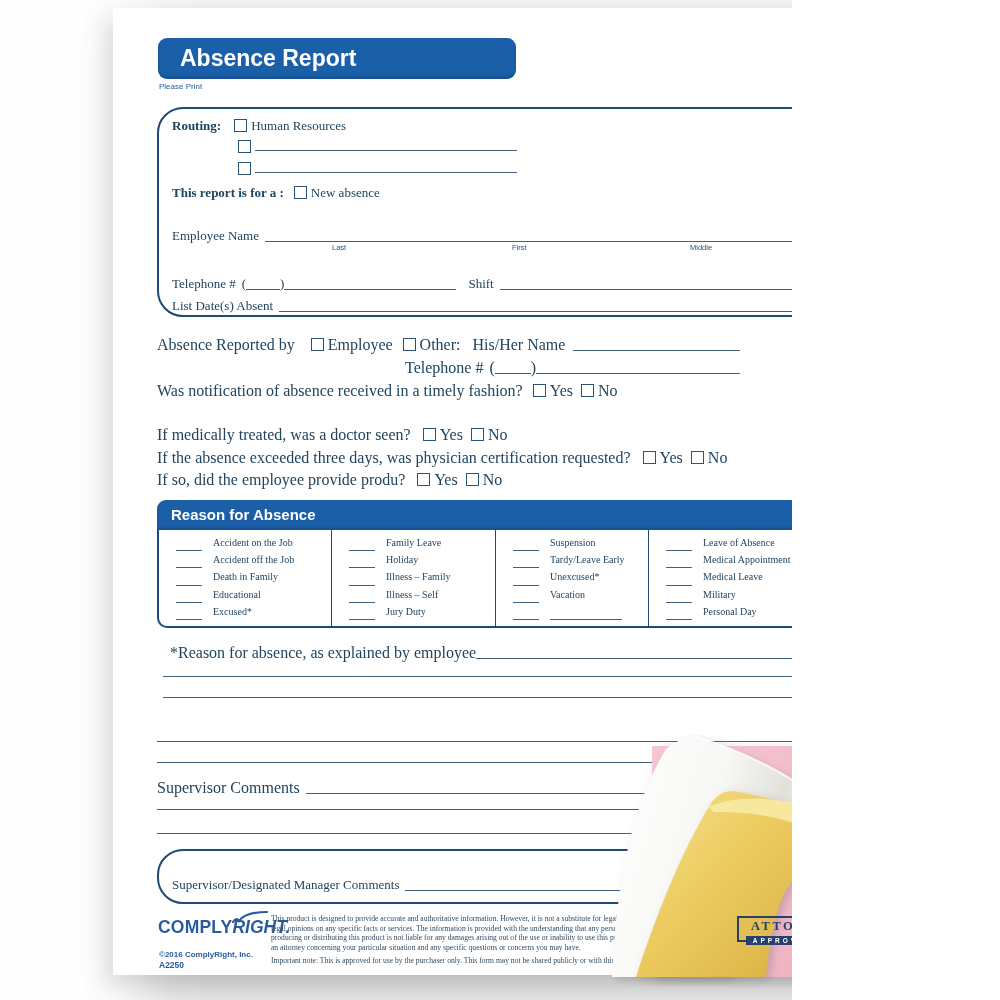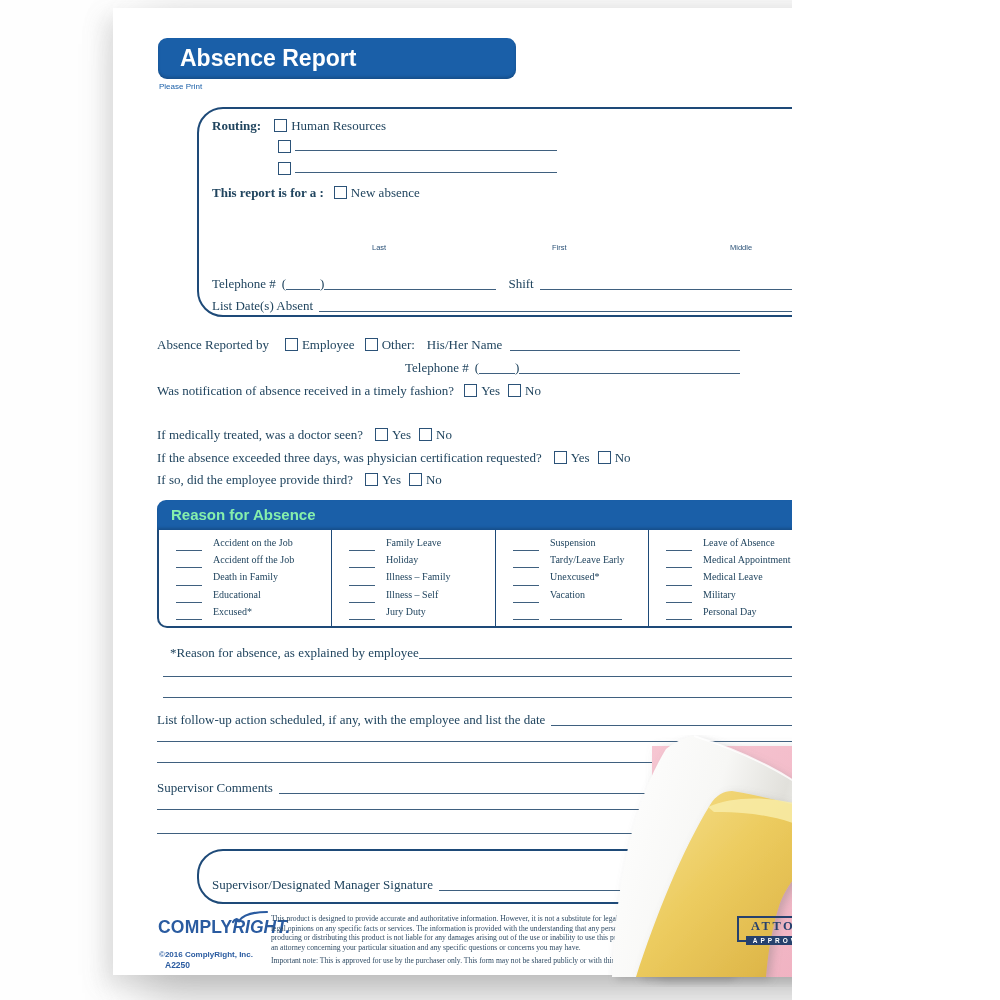--- a/index.html
+++ b/index.html
@@ -2,66 +2,66 @@
 <html><head>
 <meta charset="utf-8">
 <style>
   html,body{margin:0;padding:0;background:#ffffff;}
   .stage{position:relative;width:792px;height:1000px;background:#fefefe;overflow:hidden;
          font-family:"Liberation Serif",serif;}
   .page{position:absolute;left:113px;top:8px;width:754px;height:967px;background:#ffffff;
         box-shadow:26px 18px 50px rgba(120,120,120,.45), -9px 10px 20px rgba(140,140,140,.22);}
   
   .row{position:absolute;display:flex;align-items:baseline;white-space:nowrap;
-       color:#21455f;font-size:13px;line-height:16px;}
+       color:#21455f;font-size:16px;line-height:16px;}
   .bold{font-weight:bold;}
   .cb{flex:none;width:11px;height:11px;border:1.6px solid #2b5278;background:#fff;
       align-self:center;margin-top:-1px;}
   .fill{flex:1 1 auto;border-bottom:1.2px solid #3f607f;align-self:flex-end;
         margin-bottom:2px;min-width:8px;}
   .seg{flex:none;border-bottom:1.2px solid #3f607f;align-self:flex-end;margin-bottom:2px;}
   .g4{margin-left:4px;}.g6{margin-left:6px;}.g8{margin-left:8px;}.g10{margin-left:10px;}
   .g12{margin-left:12px;}.g16{margin-left:16px;}
   .hline{position:absolute;border-top:1.2px solid #3f607f;}
   
   .titlebar{position:absolute;left:45px;top:30px;width:358px;height:41px;background:#1a5fa8;
             border-radius:9px;color:#fff;font:bold 23px/41px "Liberation Sans",sans-serif;
             padding-left:22px;box-sizing:border-box;box-shadow:inset 0 -2px 3px rgba(0,0,0,.18);}
   .pleaseprint{position:absolute;left:46px;top:74px;font:8px "Liberation Sans",sans-serif;
                color:#1a5fa8;}
   
-  .bluebox{position:absolute;border:2px solid #1e4a78;border-radius:26px;box-sizing:border-box;margin-left:40px;}
+  .bluebox{position:absolute;border:2px solid #1e4a78;border-radius:26px;box-sizing:border-box;}
   .routing-box{left:44px;top:99px;width:663px;height:210px;}
   .sig-box{left:44px;top:841px;width:663px;height:55px;}
   .brow{position:absolute;left:13px;right:14px;display:flex;align-items:baseline;
         white-space:nowrap;color:#21455f;font-size:13px;}
   .sublabel{position:absolute;font:7.5px "Liberation Sans",sans-serif;color:#2b5278;}
   
   .reason-box{position:absolute;left:44px;top:492px;width:663px;height:128px;}
-  .reason-head{height:30px;background:#1a5fa8;border-radius:9px 9px 0 0;color:#86efac;
+  .reason-head{height:30px;background:#1a5fa8;border-radius:9px 9px 0 0;color:#ffffff;
                font:bold 15px/30px "Liberation Sans",sans-serif;padding-left:14px;
                box-shadow:inset 0 -2px 3px rgba(0,0,0,.18);}
   .reason-body{position:absolute;top:30px;left:0;right:0;bottom:0;border:2px solid #1e4a78;
                border-top:none;border-radius:0 0 10px 10px;display:flex;box-sizing:border-box;}
   .rcol{box-sizing:border-box;padding:7px 0 0 17px;}
   .rcol+.rcol{border-left:1.5px solid #1e4a78;}
   .ritem{display:flex;align-items:baseline;height:17.2px;font-size:10px;color:#21455f;
          white-space:nowrap;}
   .tick{flex:none;width:26px;border-bottom:1.1px solid #3f607f;align-self:flex-end;
         margin:0 11px 3px 0;}
   .blankline{flex:none;width:72px;border-bottom:1.1px solid #3f607f;align-self:flex-end;
              margin-bottom:3px;}
   
   .logo{position:absolute;left:45px;top:909px;color:#2a5ba0;white-space:nowrap;}
   .logo .c1{font:bold 17.5px "Liberation Sans",sans-serif;letter-spacing:.2px;}
   .logo .c2{font:bold italic 17.5px "Liberation Sans",sans-serif;}
   .swoosh{position:absolute;left:73px;top:-7px;}
   .copyright{position:absolute;left:46px;top:942px;font:bold 8px "Liberation Sans",sans-serif;
              color:#2a5ba0;}
-  .sku{position:absolute;left:52px;top:952px;font:bold 8.5px "Liberation Sans",sans-serif;
+  .sku{position:absolute;left:46px;top:952px;font:bold 8.5px "Liberation Sans",sans-serif;
        color:#2a5ba0;}
   .fineprint{position:absolute;left:158px;top:906px;width:450px;font-size:7.6px;
              line-height:9.6px;color:#2e4a63;}
   .fineprint div{white-space:nowrap;}
   .fp-note{margin-top:4px;}
   
   .copies{position:absolute;left:608px;top:735px;width:278px;height:252px;}
   .badge{position:absolute;left:129px;top:181px;width:88px;height:22px;
          border:2px solid #26416d;text-align:center;}
   .badge-top{font:bold 12.5px/16px "Liberation Serif",serif;letter-spacing:2.5px;color:#26416d;padding-left:12px;}
@@ -90,20 +90,24 @@
         <span class="seg g4" style="width:262px"></span>
       </div>
       <div class="brow" style="top:54px">
         <span class="cb" style="margin-left:66px"></span>
         <span class="seg g4" style="width:262px"></span>
       </div>
       <div class="brow" style="top:76px">
         <span class="bold">This report is for a :</span>
         <span class="cb g10"></span>
         <span class="g4">New absence</span>
+      </div>
+      <div class="brow" style="top:119px">
+        <span>Employee Name</span>
+        <span class="fill g6"></span>
       </div>
       <span class="sublabel" style="left:173px;top:134px">Last</span>
       <span class="sublabel" style="left:353px;top:134px">First</span>
       <span class="sublabel" style="left:531px;top:134px">Middle</span>
       <div class="brow" style="top:167px">
         <span>Telephone #</span>
         <span class="g6">(</span>
         <span class="seg" style="width:34px"></span>
         <span>)</span>
         <span class="seg" style="width:172px"></span>
@@ -147,21 +151,21 @@
       <span class="g4">No</span>
     </div>
     <div class="row" style="left:44px;top:442px">
       <span>If the absence exceeded three days, was physician certification requested?</span>
       <span class="cb g12"></span>
       <span class="g4">Yes</span>
       <span class="cb g8"></span>
       <span class="g4">No</span>
     </div>
     <div class="row" style="left:44px;top:464px">
-      <span>If so, did the employee provide third?</span>
+      <span>If so, did the employee provide produ?</span>
       <span class="cb g12"></span>
       <span class="g4">Yes</span>
       <span class="cb g8"></span>
       <span class="g4">No</span>
     </div>
 
     <div class="reason-box">
       <div class="reason-head">
         <span>Reason for Absence</span>
       </div>
@@ -257,37 +261,33 @@
       </div>
     </div>
 
     <div class="row" style="left:57px;right:47px;top:637px">
       <span>*Reason for absence, as explained by employee</span>
       <span class="fill"></span>
     </div>
     <div class="hline" style="left:50px;right:48px;top:668px"></div>
     <div class="hline" style="left:50px;right:48px;top:689px"></div>
 
-    <div class="row" style="left:44px;right:44px;top:704px">
-      <span>List follow-up action scheduled, if any, with the employee and list the date</span>
-      <span class="fill g6"></span>
-    </div>
     <div class="hline" style="left:44px;right:40px;top:733px"></div>
     <div class="hline" style="left:44px;right:40px;top:754px"></div>
 
     <div class="row" style="left:44px;right:44px;top:772px">
       <span>Supervisor Comments</span>
       <span class="fill g6"></span>
     </div>
     <div class="hline" style="left:44px;right:40px;top:801px"></div>
     <div class="hline" style="left:44px;right:40px;top:825px"></div>
 
     <div class="bluebox sig-box">
       <div class="brow" style="bottom:9px">
-        <span>Supervisor/Designated Manager Signature</span>
+        <span>Supervisor/Designated Manager Comments</span>
         <span class="fill g6"></span>
       </div>
     </div>
 
     <div class="logo">
       <span class="c1">COMPLY</span><span class="c2">RIGHT.</span>
       <svg class="swoosh" width="40" height="16" viewBox="0 0 40 16">
         <path d="M2 12 Q5 7 8 11 Q14 2 36 2" fill="none" stroke="#2a5ba0" stroke-width="2.2" stroke-linecap="round"></path>
       </svg>
     </div>

